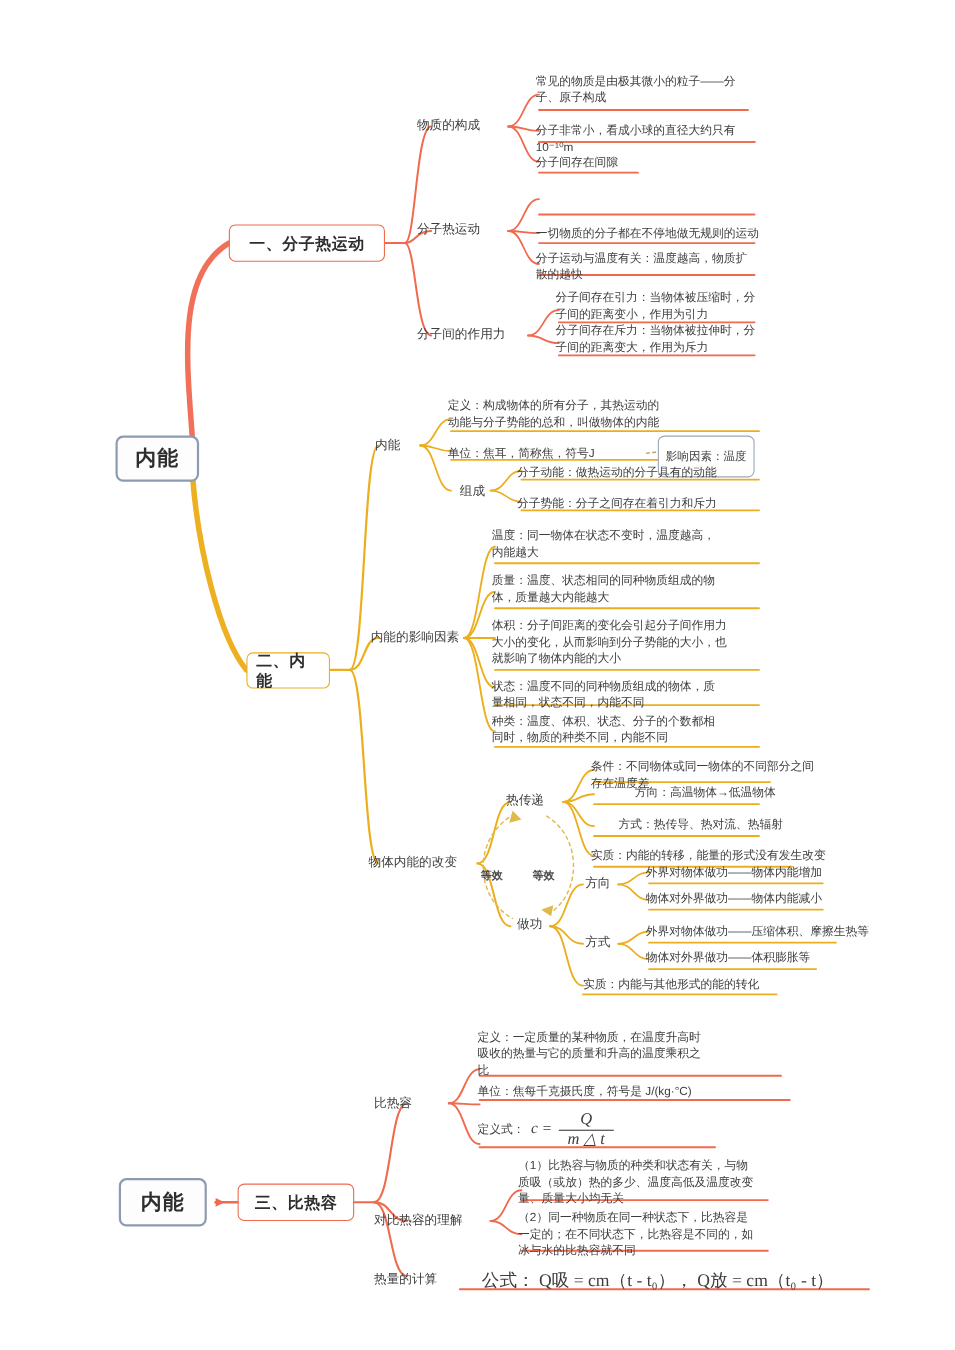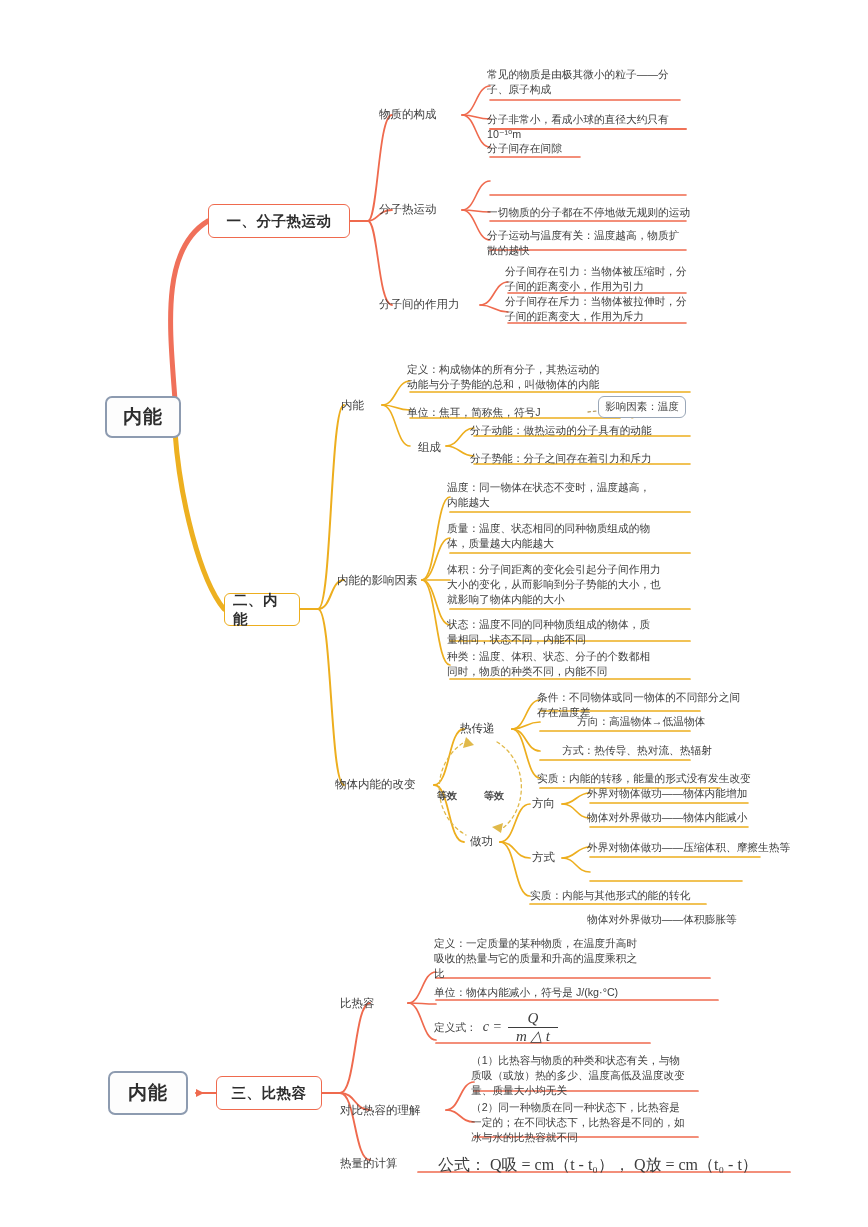--- a/index.html
+++ b/index.html
@@ -269,21 +269,21 @@
 
   <div class="node l2" style="left:341px; top:398px;">
     <span>内能</span>
   </div>
   <div class="node leaf" style="left:407px; top:362px; width:200px;">
     <span>定义：构成物体的所有分子，其热运动的动能与分子势能的总和，叫做物体的内能</span>
   </div>
   <div class="node leaf" style="left:407px; top:405px; width:190px;">
     <span>单位：焦耳，简称焦，符号J</span>
   </div>
-  <div class="node callout" style="left:598px; top:396px; width:88px; height:22px;">
+  <div class="node callout" style="left:598px; top:396px; width:88px; height:38px;">
     <span>影响因素：温度</span>
   </div>
   <div class="node l2" style="left:418px; top:440px;">
     <span>组成</span>
   </div>
   <div class="node leaf" style="left:470px; top:423px; width:230px;">
     <span>分子动能：做热运动的分子具有的动能</span>
   </div>
   <div class="node leaf" style="left:470px; top:451px; width:230px;">
     <span>分子势能：分子之间存在着引力和斥力</span>
@@ -345,35 +345,35 @@
   </div>
   <div class="node leaf" style="left:587px; top:810px; width:230px;">
     <span>物体对外界做功——物体内能减小</span>
   </div>
   <div class="node l2" style="left:532px; top:850px;">
     <span>方式</span>
   </div>
   <div class="node leaf" style="left:587px; top:840px; width:240px;">
     <span>外界对物体做功——压缩体积、摩擦生热等</span>
   </div>
-  <div class="node leaf" style="left:587px; top:864px; width:240px;margin-top:48px;">
+  <div class="node leaf" style="left:587px; top:864px; width:240px;">
     <span>物体对外界做功——体积膨胀等</span>
   </div>
   <div class="node leaf" style="left:530px; top:888px; width:220px;">
     <span>实质：内能与其他形式的能的转化</span>
   </div>
 
   <div class="node l2" style="left:340px; top:996px;">
     <span>比热容</span>
   </div>
   <div class="node leaf" style="left:434px; top:936px; width:205px;">
     <span>定义：一定质量的某种物质，在温度升高时吸收的热量与它的质量和升高的温度乘积之比</span>
   </div>
   <div class="node leaf" style="left:434px; top:985px; width:250px;">
-    <span>单位：物体内能减小，符号是 J/(kg·°C)</span>
+    <span>单位：焦每千克摄氏度，符号是 J/(kg·°C)</span>
   </div>
   <div class="node leaf" style="left:434px; top:1010px; width:230px; display:flex; align-items:center; gap:6px;">
     <span>定义式：</span>
     <span class="mathi" style="font-size:14px;">c =</span>
     <span class="frac">
       <span class="num">Q</span>
       <span class="den">m △ t</span>
     </span>
   </div>
 

